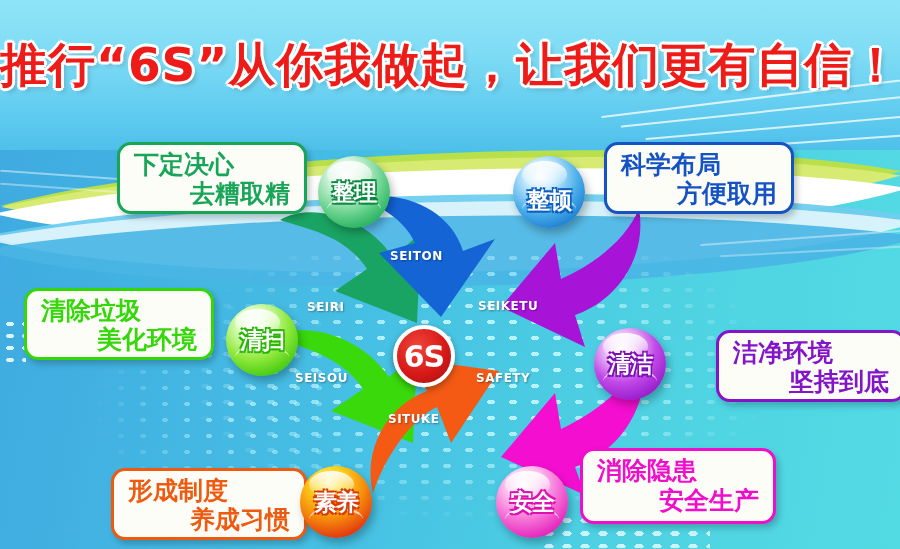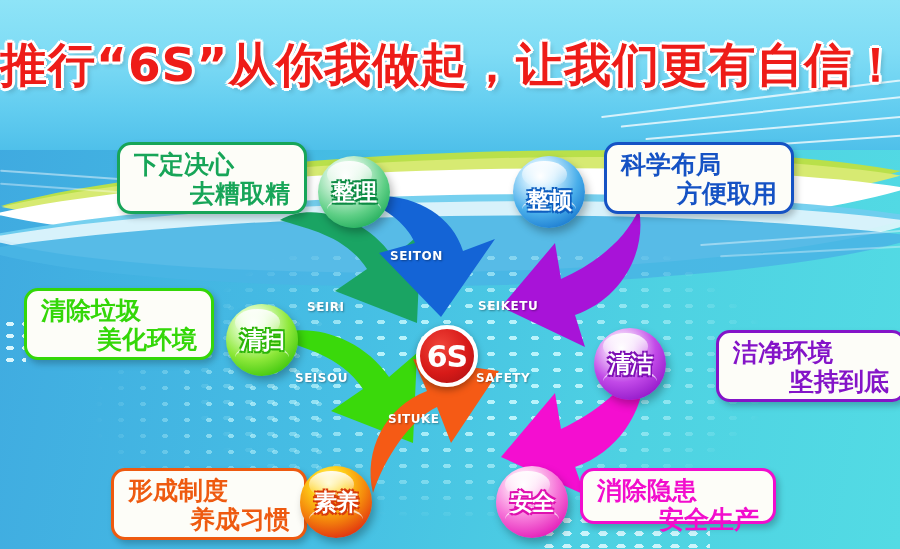--- a/index.html
+++ b/index.html
@@ -116,21 +116,21 @@
   }
   
   #hub{position:absolute;left:255px;top:195px;width:400px;height:300px;}
   #hub svg{width:400px;height:300px;display:block;overflow:visible;}
   .arrlbl{
     position:absolute;color:#fff;font-weight:bold;font-size:12px;
     font-family:"DejaVu Sans","Liberation Sans",sans-serif;letter-spacing:.5px;
     text-shadow:1px 1px 2px rgba(0,0,0,.35);white-space:nowrap;z-index:6;
   }
   #core{
-    position:absolute;left:416px;top:325px;width:62px;height:62px;border-radius:50%;
+    position:absolute;left:393px;top:325px;width:62px;height:62px;border-radius:50%;
     background:radial-gradient(circle at 38% 32%,#f0443a 0%,#d71a18 55%,#a50f12 100%);
     border:4px solid #fff;box-sizing:border-box;z-index:8;
     display:flex;align-items:center;justify-content:center;
     box-shadow:0 3px 7px rgba(0,0,0,.35);
     text-align:center;
   }
   #core span{
     color:#fff;font-weight:bold;font-size:30px;letter-spacing:-1px;
     font-family:"DejaVu Sans","Liberation Sans",sans-serif;
   }
@@ -223,21 +223,21 @@
   <div class="slogan" style="left:688px;top:330px;width:190px;height:72px;border:3px solid #8414c8;margin-left:28px;">
     <div class="l l1" style="color:#8414c8;">洁净环境</div>
     <div class="l l2" style="color:#8414c8;">坚持到底</div>
   </div>
 
   <div class="slogan" style="left:96px;top:468px;width:196px;height:72px;border:3px solid #ee5a10;margin-left:15px;">
     <div class="l l1" style="color:#ee5a10;">形成制度</div>
     <div class="l l2" style="color:#ee5a10;">养成习惯</div>
   </div>
 
-  <div class="slogan" style="left:580px;top:468px;width:196px;height:56px;border:3px solid #f20dcd;">
+  <div class="slogan" style="left:580px;top:448px;width:196px;height:76px;border:3px solid #f20dcd;">
     <div class="l l1" style="color:#f20dcd;">消除隐患</div>
     <div class="l l2" style="color:#f20dcd;">安全生产</div>
   </div>
 
   <div class="badge" style="left:318px;top:156px;width:72px;height:72px;
        background:radial-gradient(circle at 38% 28%,#ffffff 0%,#d8f5e0 22%,#5fcf86 58%,#18a855 86%,#0c8743 100%);">
     <div class="gloss"></div>
     <div class="smile"></div>
     <span class="bt" style="text-shadow:-1.6px -1.6px 0 #0d8b44,1.6px -1.6px 0 #0d8b44,-1.6px 1.6px 0 #0d8b44,1.6px 1.6px 0 #0d8b44;">整理</span>
   </div>

